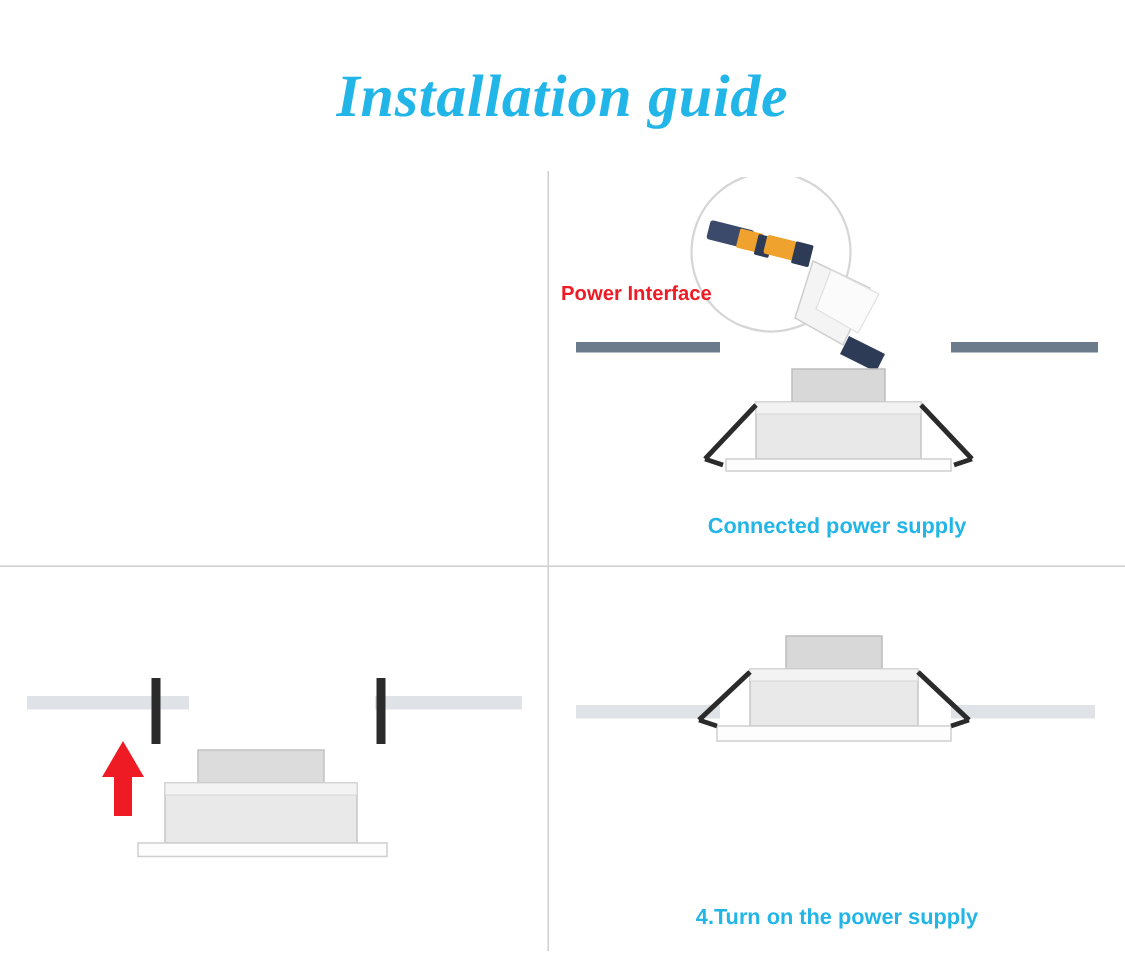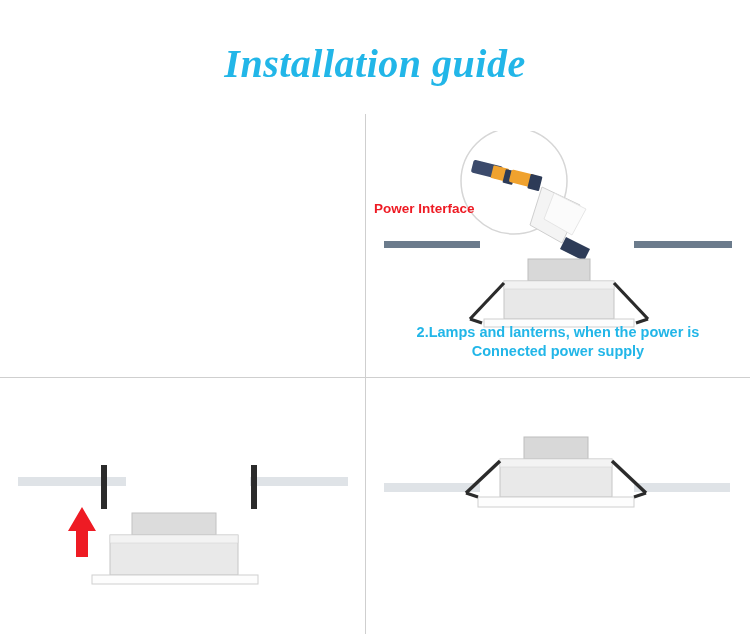--- a/index.html
+++ b/index.html
@@ -70,21 +70,21 @@
     font-size: 14.5px;
     font-weight: bold;
     color: #22b6e8;
     line-height: 19px;
   }
   #cap1 { bottom: 22px; }
   #cap2 { bottom: 16px; }
   #cap3 { bottom: 12px; }
   #cap4 { bottom: 12px; }
 
-  .art { position: absolute; left: 0; top: 17px; width: 100%; height: 100%; }
+  .art { position: absolute; left: 0; top: 4px; width: 100%; height: 100%; }
 </style>
 </head>
 <body>
 
 <div class="page">
 
   <div class="title">Installation guide</div>
 
   <div class="divider-h"></div>
   <div class="divider-v"></div>
@@ -128,21 +128,20 @@
           <g>
             <path d="M138,152 L104,188" stroke="#2b2b2b" stroke-width="3.2" fill="none"></path>
             <path d="M104,188 L116,192" stroke="#2b2b2b" stroke-width="3" fill="none"></path>
             <path d="M248,152 L282,188" stroke="#2b2b2b" stroke-width="3.2" fill="none"></path>
             <path d="M282,188 L270,192" stroke="#2b2b2b" stroke-width="3" fill="none"></path>
           </g>
         </g>
       </svg>
     </div>
     <div class="caption" id="cap2">
-      <div>2.Lamps and lanterns, when the power is</div>
       <div>Connected power supply</div>
     </div>
   </div>
 
   <div class="cell" id="cell3">
     <div class="art">
       <svg width="365" height="256" viewBox="0 0 365 256" xmlns="http://www.w3.org/2000/svg">
 
         <rect x="18" y="82" width="108" height="9" fill="#dfe3e7"></rect>
         <rect x="250" y="82" width="98" height="9" fill="#dfe3e7"></rect>
@@ -181,15 +180,16 @@
 
           <g>
             <path d="M134,66 L100,98" stroke="#2b2b2b" stroke-width="3.4" fill="none"></path>
             <path d="M100,98 L112,102" stroke="#2b2b2b" stroke-width="3" fill="none"></path>
             <path d="M246,66 L280,98" stroke="#2b2b2b" stroke-width="3.4" fill="none"></path>
             <path d="M280,98 L268,102" stroke="#2b2b2b" stroke-width="3" fill="none"></path>
           </g>
         </g>
       </svg>
     </div>
+    <div class="caption" id="cap4">4.Turn on the power supply</div>
   </div>
 
 </div>
 
 </body></html>

